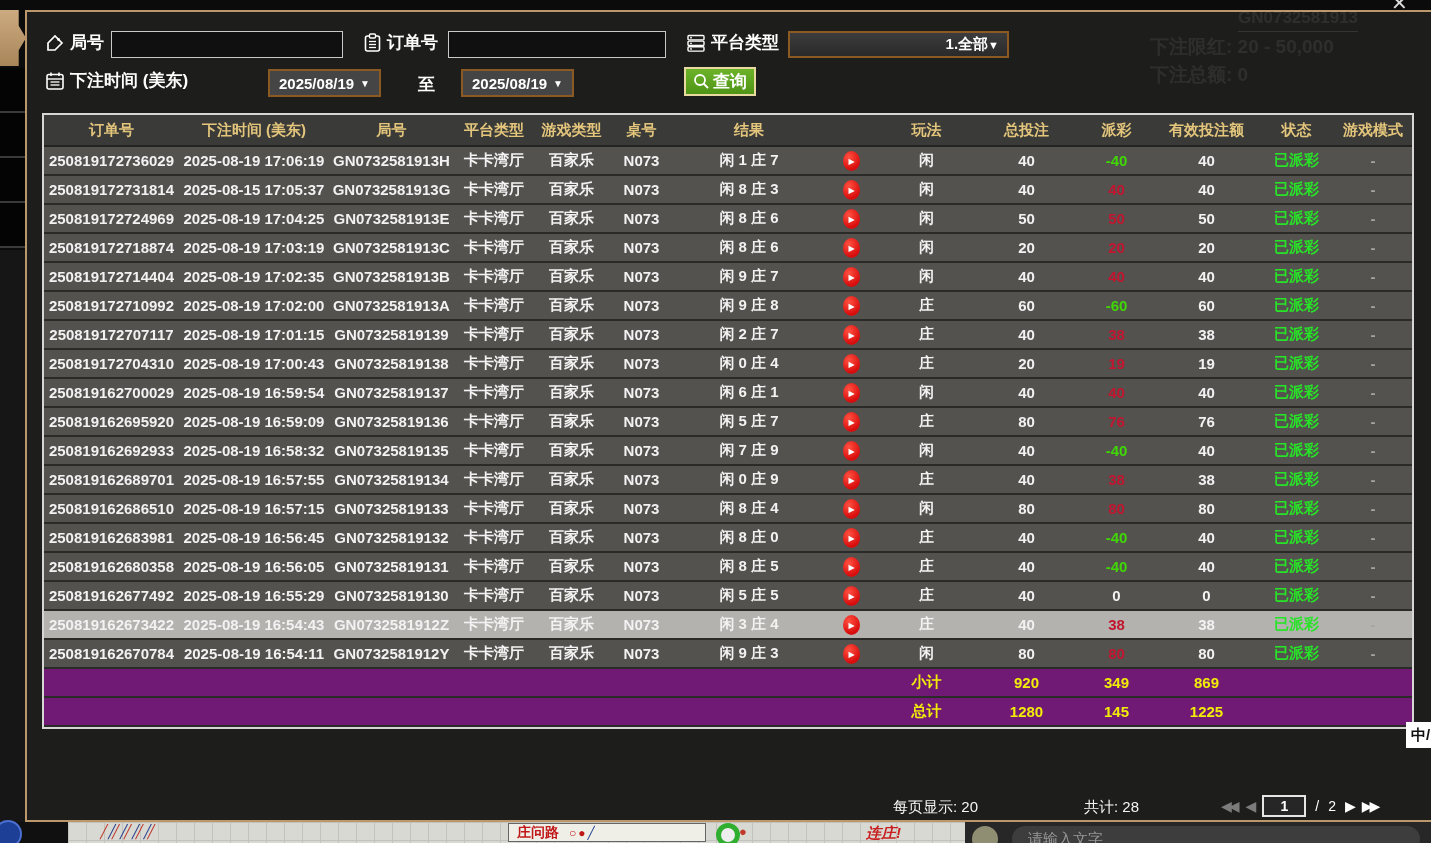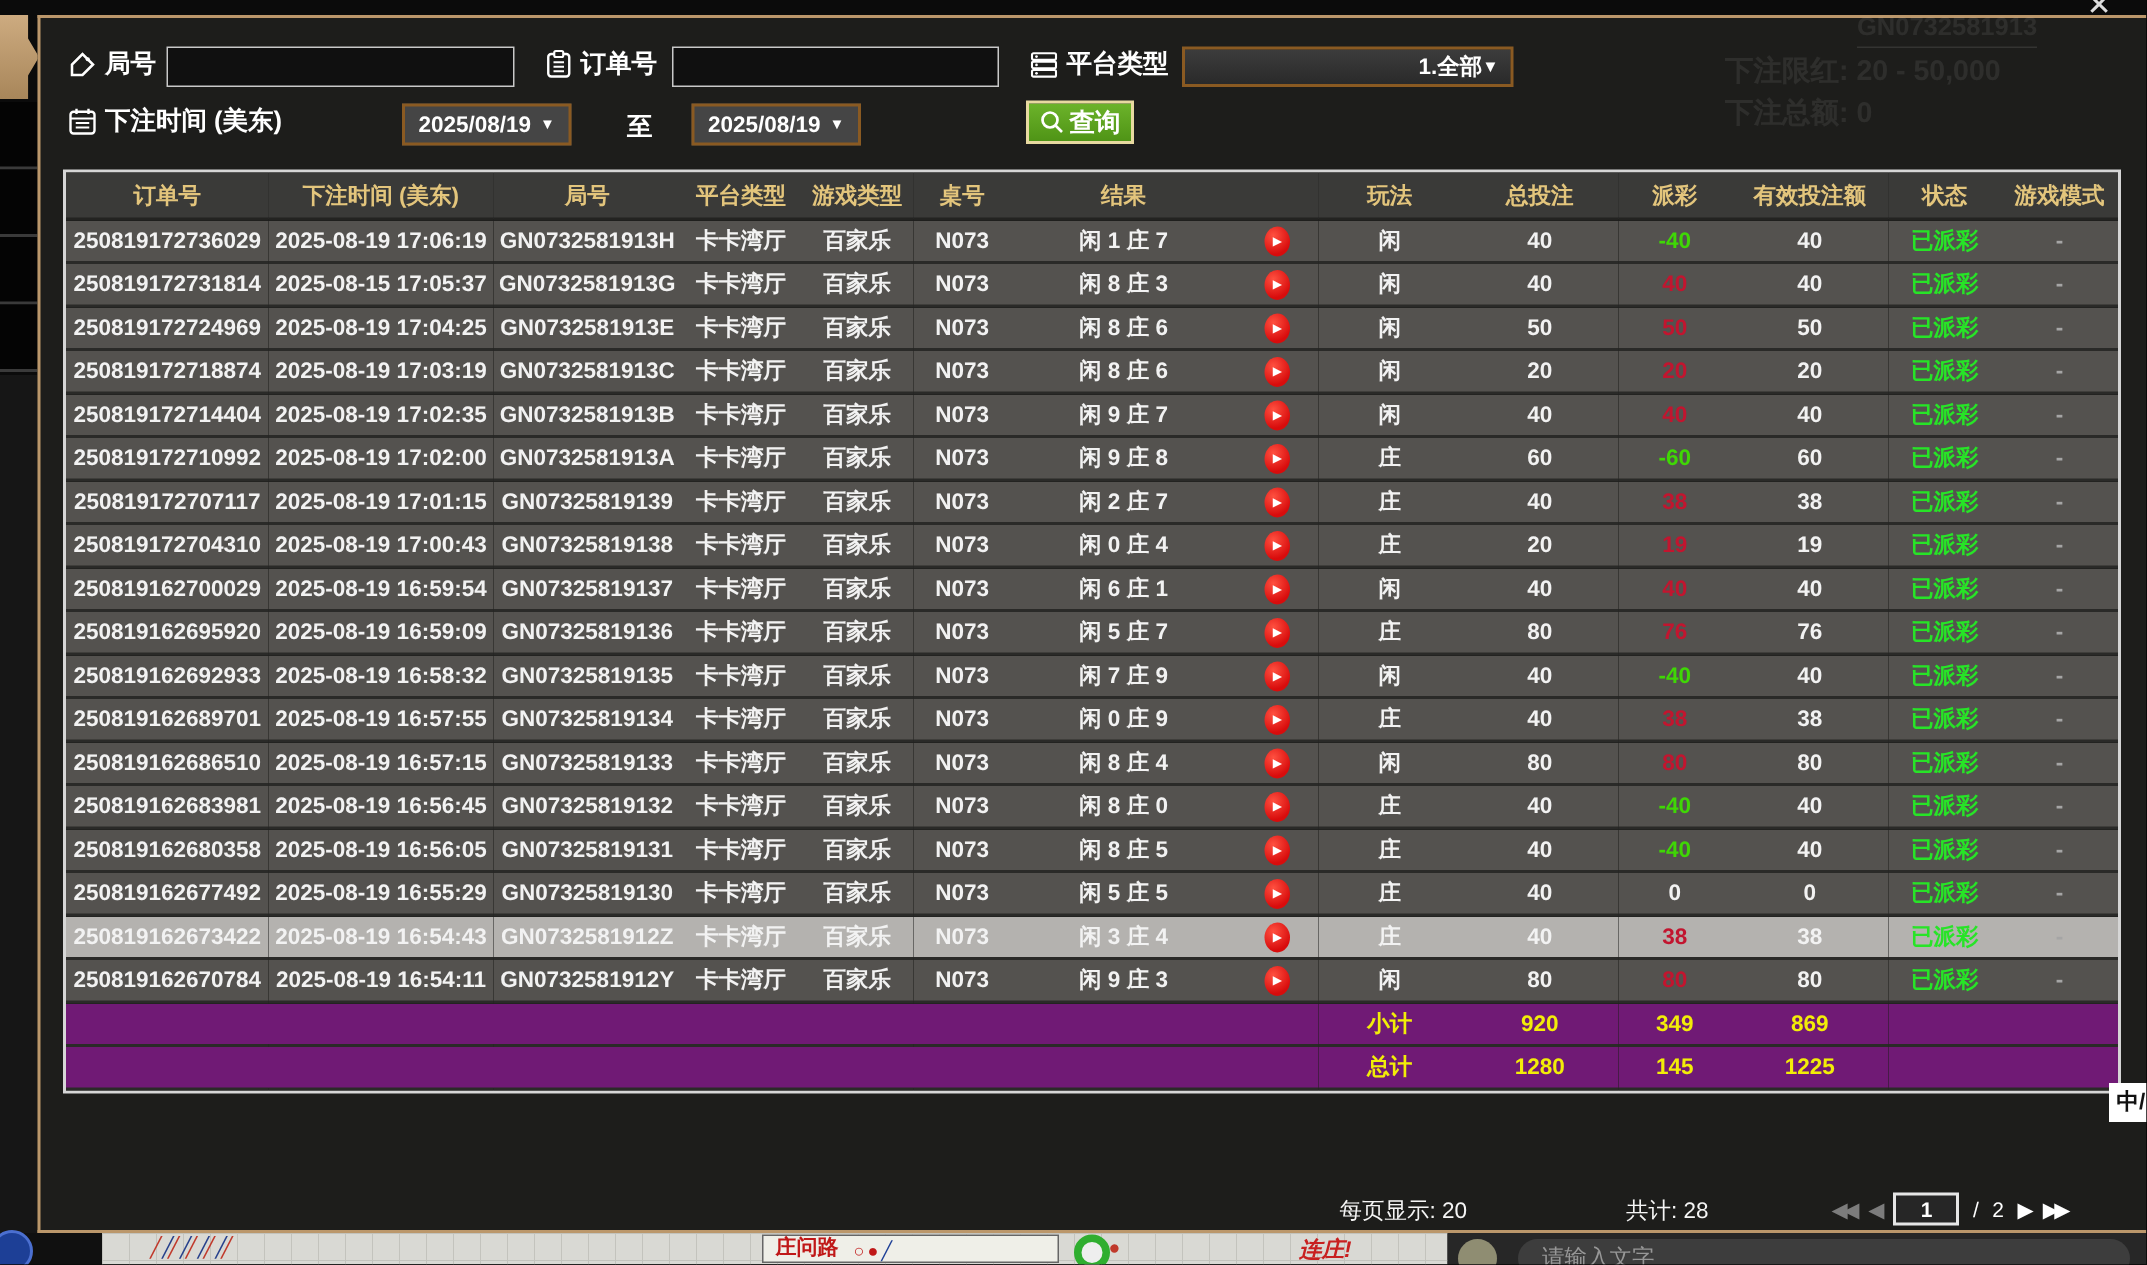--- a/index.html
+++ b/index.html
@@ -16,21 +16,21 @@
   .close-x{position:absolute;left:1391px;top:-9px;font-size:20px;color:#ddd;cursor:pointer;}
   
   .scene{position:absolute;left:0;top:822px;width:1431px;height:21px;background:#242424;}
   .scene-left{position:absolute;left:0;top:822px;width:68px;height:21px;background:#101010;}
   .blue-chip{position:absolute;width:24px;height:24px;border-radius:50%;background:#1d3f96;border:2px solid #4b6fd0;}
   .road{position:absolute;left:68px;top:822px;width:897px;height:21px;background:#d9d9d4;
     background-image:linear-gradient(#c3c3bd 1px,transparent 1px),linear-gradient(90deg,#c3c3bd 1px,transparent 1px);
     background-size:18px 18px;}
   .marks{position:absolute;top:824px;font-size:13px;font-weight:bold;letter-spacing:4px;}
   .road-label{position:absolute;left:508px;top:823px;width:198px;height:19px;background:#efefe8;
-    border:1px solid #666;display:flex;align-items:flex-end;gap:10px;padding:0 8px;box-sizing:border-box;}
+    border:1px solid #666;display:flex;align-items:center;gap:10px;padding:0 8px;box-sizing:border-box;}
   .road-label .t{color:#c01818;font-weight:bold;font-size:14px;}
   .road-label .sym{font-size:12px;letter-spacing:2px;}
   .sym .o{color:#c01818;} .sym .s{color:#1d3f96;}
   .green-ring{position:absolute;left:716px;top:823px;width:24px;height:24px;border:5px solid #2fae2f;
     border-radius:50%;background:#eee;box-sizing:border-box;}
   .streak{position:absolute;left:852px;top:824px;color:#c82020;font-weight:bold;font-size:15px;font-style:italic;margin-left:14px;}
   .chat{position:absolute;left:965px;top:822px;width:466px;height:21px;background:#272727;}
   .smiley{position:absolute;left:972px;top:826px;width:26px;height:26px;border-radius:50%;background:#8f8d72;}
   .chat-input{position:absolute;left:1012px;top:826px;width:408px;height:26px;background:#3d3d3d;
     border-radius:14px;color:#979797;font-size:15px;line-height:26px;padding-left:16px;box-sizing:border-box;}

